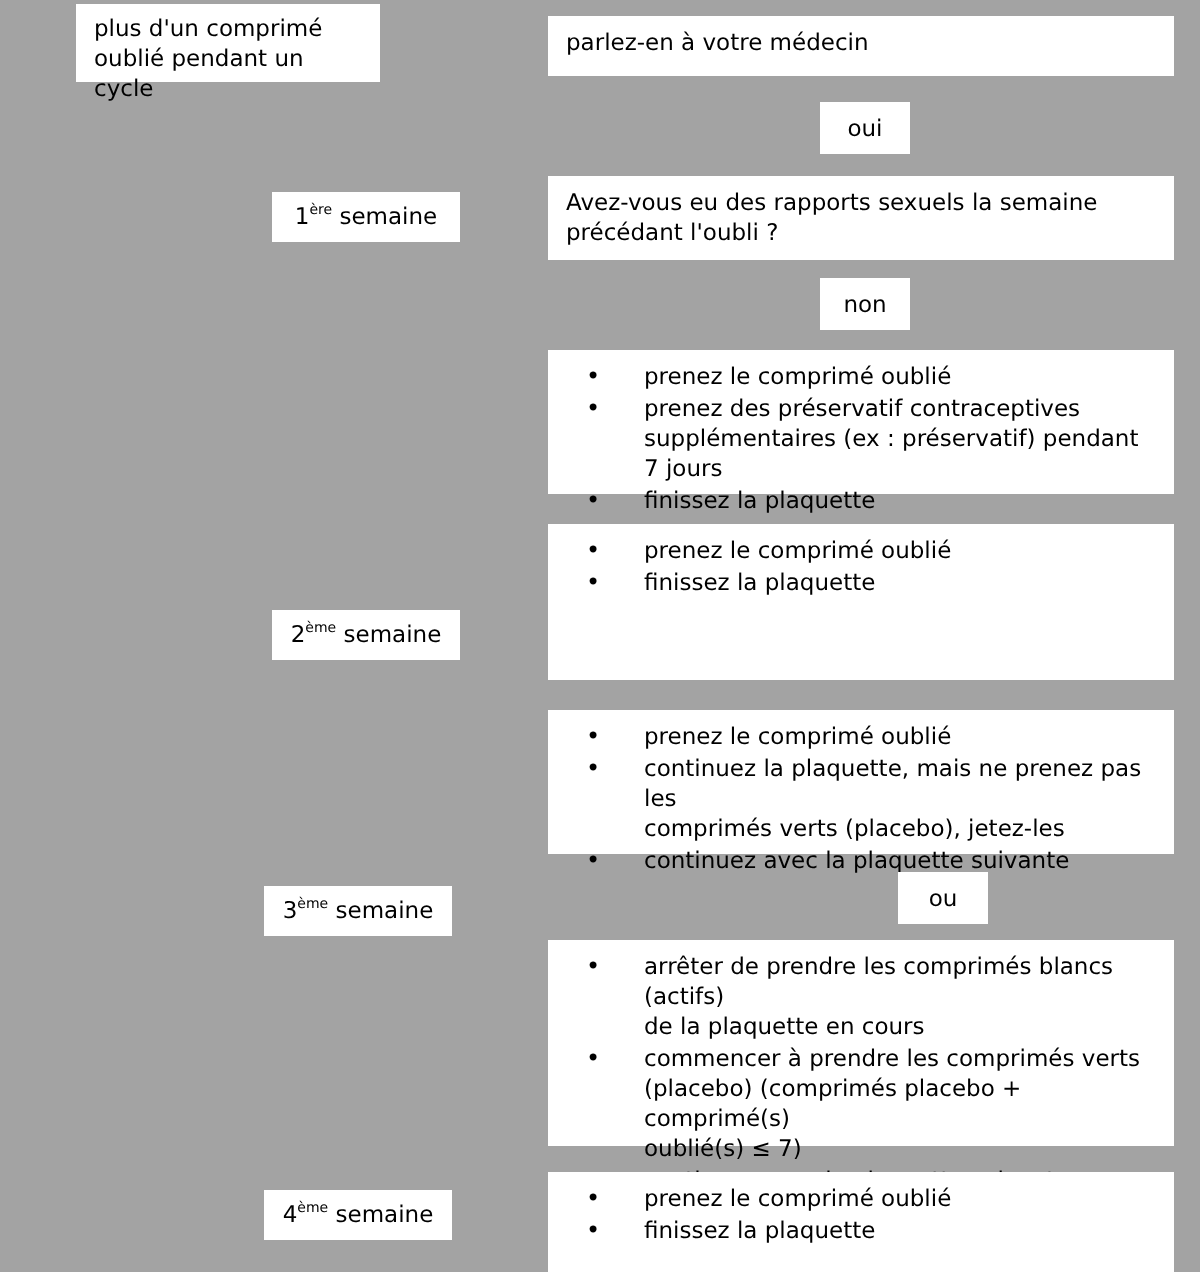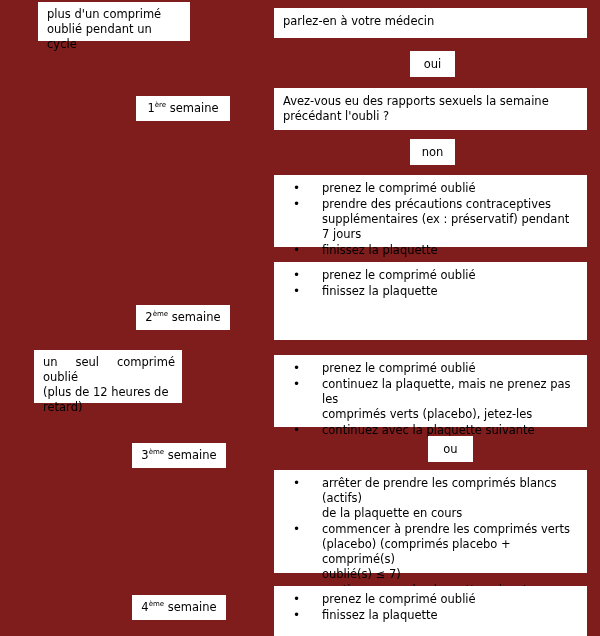--- a/index.html
+++ b/index.html
@@ -8,21 +8,21 @@
     padding: 0;
     background: #000000;
   }
   body {
     font-family: "DejaVu Sans", sans-serif;
   }
   #canvas {
     position: relative;
     width: 600px;
     height: 636px;
-    background: #7f1d1d;
+    background: #a3a3a3;
     overflow: hidden;
   }
   .box {
     position: absolute;
     background: #ffffff;
     color: #000000;
     box-sizing: border-box;
     font-size: 11.5px;
     line-height: 15px;
   }
@@ -96,25 +96,20 @@
   </div>
 
   <div class="box week" style="left:136px; top:96px; width:94px; height:25px;">
     <span><span>1</span><sup>ère</sup> <span>semaine</span></span>
   </div>
 
   <div class="box week" style="left:136px; top:305px; width:94px; height:25px;">
     <span><span>2</span><sup>ème</sup> <span>semaine</span></span>
   </div>
 
-  <div class="box cause" style="left:34px; top:350px; width:148px; height:53px;">
-    <div>un seul comprimé oublié</div>
-    <div>(plus de 12 heures de</div>
-    <div class="lastline">retard)</div>
-  </div>
 
   <div class="box week" style="left:132px; top:443px; width:94px; height:25px;">
     <span><span>3</span><sup>ème</sup> <span>semaine</span></span>
   </div>
 
   <div class="box week" style="left:132px; top:595px; width:94px; height:25px;">
     <span><span>4</span><sup>ème</sup> <span>semaine</span></span>
   </div>
 
   <div class="box statement" style="left:274px; top:8px; width:313px; height:30px;">
@@ -130,41 +125,41 @@
     <div class="lastline">précédant l'oubli ?</div>
   </div>
 
   <div class="box answer" style="left:410px; top:139px; width:45px; height:26px;">
     <span>non</span>
   </div>
 
   <div class="box statement" style="left:274px; top:175px; width:313px; height:72px;">
     <ul class="bullets pad-top-1">
       <li><span>prenez le comprimé oublié</span></li>
-      <li><span>prendre des précautions contraceptives</span><br><span>supplémentaires (ex : préservatif) pendant 7 jours</span></li>
+      <li><span>prenez des préservatif contraceptives</span><br><span>supplémentaires (ex : préservatif) pendant 7 jours</span></li>
       <li><span>finissez la plaquette</span></li>
     </ul>
   </div>
 
   <div class="box statement" style="left:274px; top:262px; width:313px; height:78px;">
     <ul class="bullets pad-top-1">
       <li><span>prenez le comprimé oublié</span></li>
       <li><span>finissez la plaquette</span></li>
     </ul>
   </div>
 
   <div class="box statement" style="left:274px; top:355px; width:313px; height:72px;">
     <ul class="bullets pad-top-1">
       <li><span>prenez le comprimé oublié</span></li>
       <li><span>continuez la plaquette, mais ne prenez pas les</span><br><span>comprimés verts (placebo), jetez-les</span></li>
       <li><span>continuez avec la plaquette suivante</span></li>
     </ul>
   </div>
 
-  <div class="box answer" style="left:428px; top:436px; width:45px; height:26px;">
+  <div class="box answer" style="left:449px; top:436px; width:45px; height:26px;">
     <span>ou</span>
   </div>
 
   <div class="box statement" style="left:274px; top:470px; width:313px; height:103px;">
     <ul class="bullets pad-top-1">
       <li><span>arrêter de prendre les comprimés blancs (actifs)</span><br><span>de la plaquette en cours</span></li>
       <li><span>commencer à prendre les comprimés verts</span><br><span>(placebo) (comprimés placebo + comprimé(s)</span><br><span>oublié(s) ≤ 7)</span></li>
       <li><span>continuez avec la plaquette suivante</span></li>
     </ul>
   </div>

